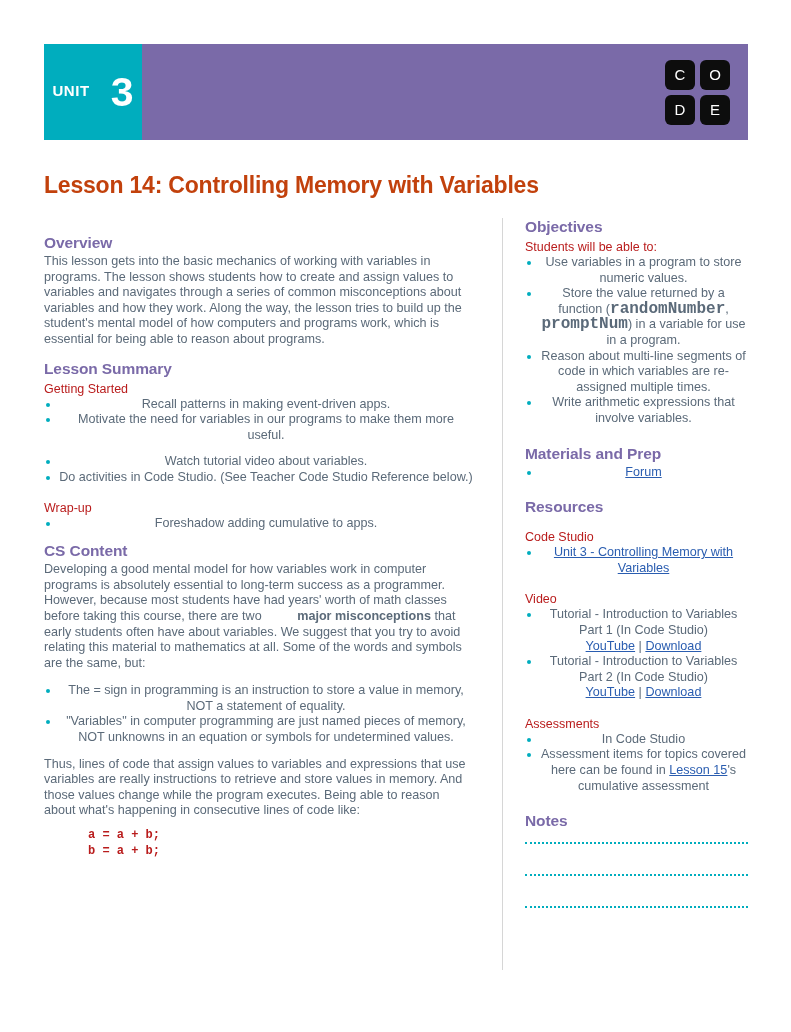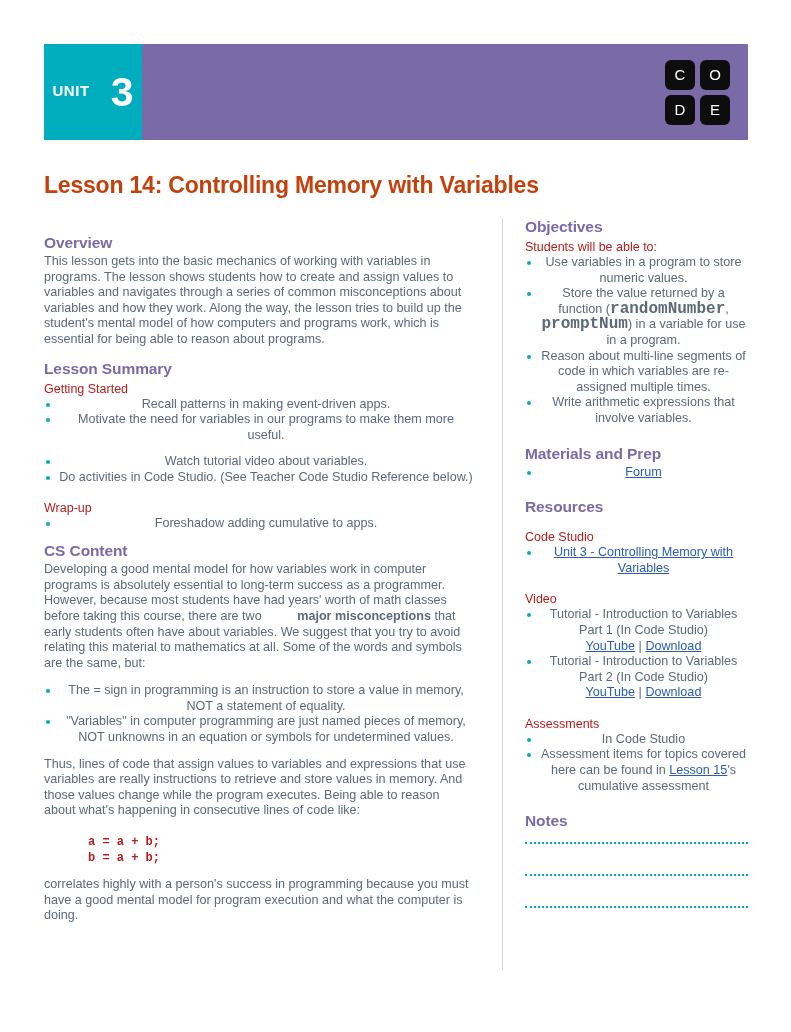--- a/index.html
+++ b/index.html
@@ -239,25 +239,24 @@
 
     <h2 class="sec">CS Content</h2>
     <p class="body"><span>Developing a good mental model for how variables work in computer programs is absolutely essential to long-term success as a programmer.  However, because most students have had years' worth of math classes before taking this course, there are two </span><b class="strong">major misconceptions</b><span> that early students often have about variables.  We suggest that you try to avoid relating this material to mathematics at all.  Some of the words and symbols are the same, but:</span></p>
 
     <ul class="bul">
       <li>The = sign in programming is an instruction to store a value in memory, NOT a statement of equality.</li>
       <li>"Variables" in computer programming are just named pieces of memory, NOT unknowns in an equation or symbols for undetermined values.</li>
     </ul>
     <div class="spacer-sm"></div>
 
-    <p class="body" style="margin-bottom:15px">Thus, lines of code that assign values to variables and expressions that use variables are really instructions to retrieve and store values in memory.  And those values change while the program executes.  Being able to reason about what's happening in consecutive lines of code like:</p>
+    <p class="body" style="margin-bottom:8px">Thus, lines of code that assign values to variables and expressions that use variables are really instructions to retrieve and store values in memory.  And those values change while the program executes.  Being able to reason about what's happening in consecutive lines of code like:</p>
     <pre class="code">a = a + b;
 b = a + b;</pre>
     <div class="spacer-sm"></div>
-    <p class="body">correlates highly with a person's success in programming because you must have a good mental model for program execution and what the computer is doing.</p>
   </div>
 
   <div class="col-right">
 
     <h2 class="sec">Objectives</h2>
     <h3 class="sub">Students will be able to:</h3>
     <ul class="bul">
       <li>Use variables in a program to store numeric values.</li>
       <li><span>Store the value returned by a function (</span><span class="mono">randomNumber</span><span>, </span><span class="mono">promptNum</span><span>) in a variable for use in a program.</span></li>
       <li>Reason about multi-line segments of code in which variables are re-assigned multiple times.</li>

